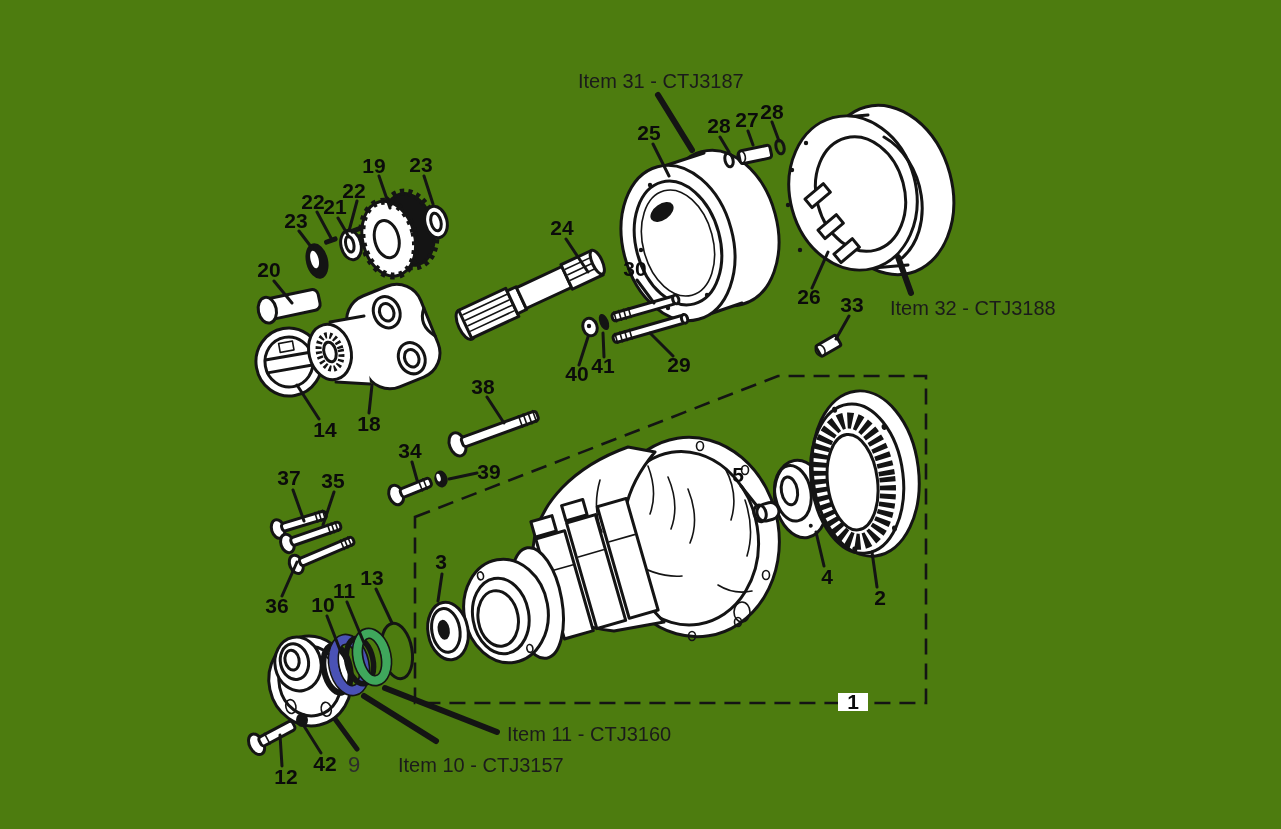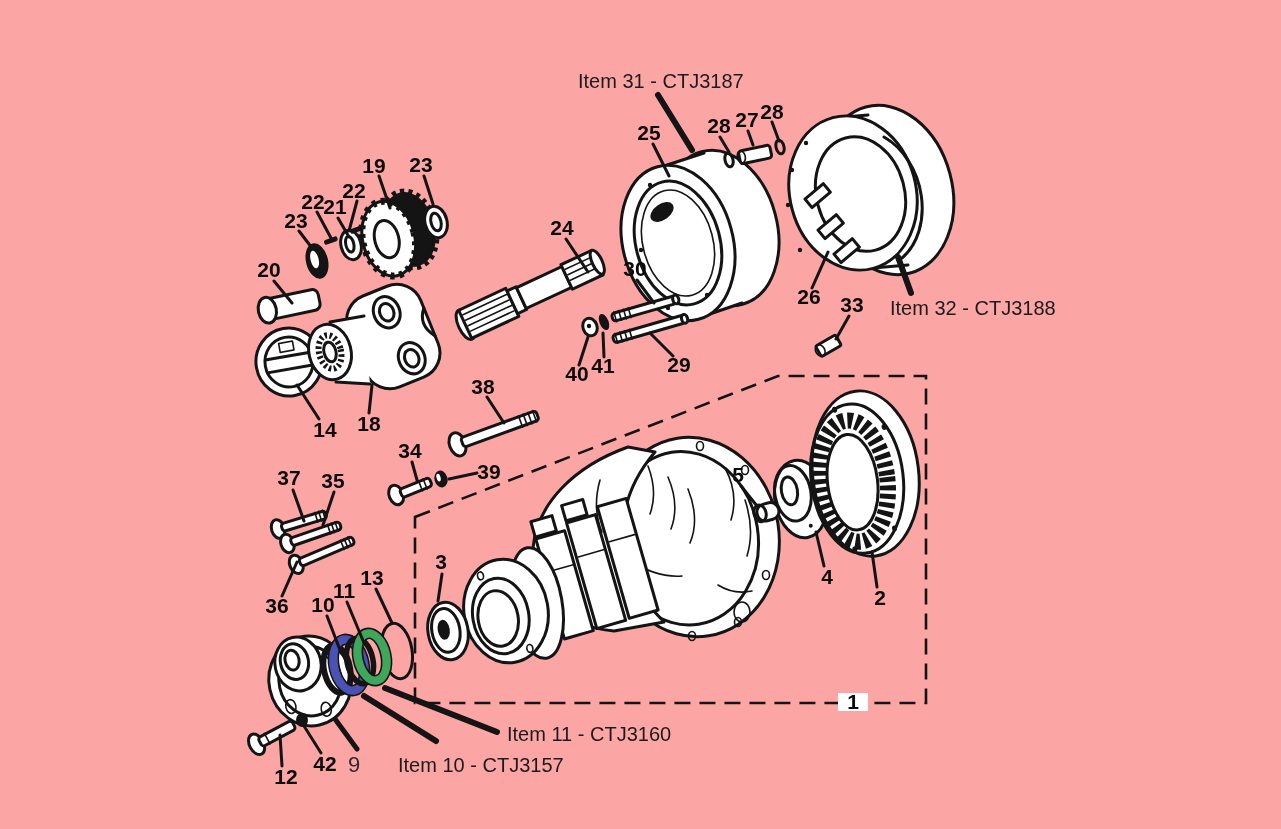--- a/index.html
+++ b/index.html
@@ -1,17 +1,17 @@
 <!DOCTYPE html>
 <html><head>
 <meta charset="utf-8">
 <title>Exploded Parts Diagram</title>
 <style>
   html,body{margin:0;padding:0;background:#fff;}
-  .stage{position:relative;width:1281px;height:829px;background:#fca5a5;overflow:hidden;
+  .stage{position:relative;width:1281px;height:829px;background:#4d7c0f;overflow:hidden;
          font-family:"Liberation Sans",sans-serif;}
   svg{display:block;}
   .ln{fill:none;stroke:#141414;stroke-width:3;stroke-linecap:round;stroke-linejoin:round;}
   .wh{fill:#ffffff;stroke:#141414;stroke-width:3;stroke-linecap:round;stroke-linejoin:round;}
   .dk{fill:#141414;stroke:none;}
   .thin{stroke-width:1.6;}
   .num{font-family:"Liberation Sans",sans-serif;font-size:21px;font-weight:700;fill:#0b0b0b;text-anchor:middle;}
   .num.plain{font-weight:400;font-size:22px;fill:#2c2c2c;}
   .ann{font-family:"Liberation Sans",sans-serif;font-size:20px;font-weight:400;fill:#1b1b1b;text-anchor:start;}
 </style>

